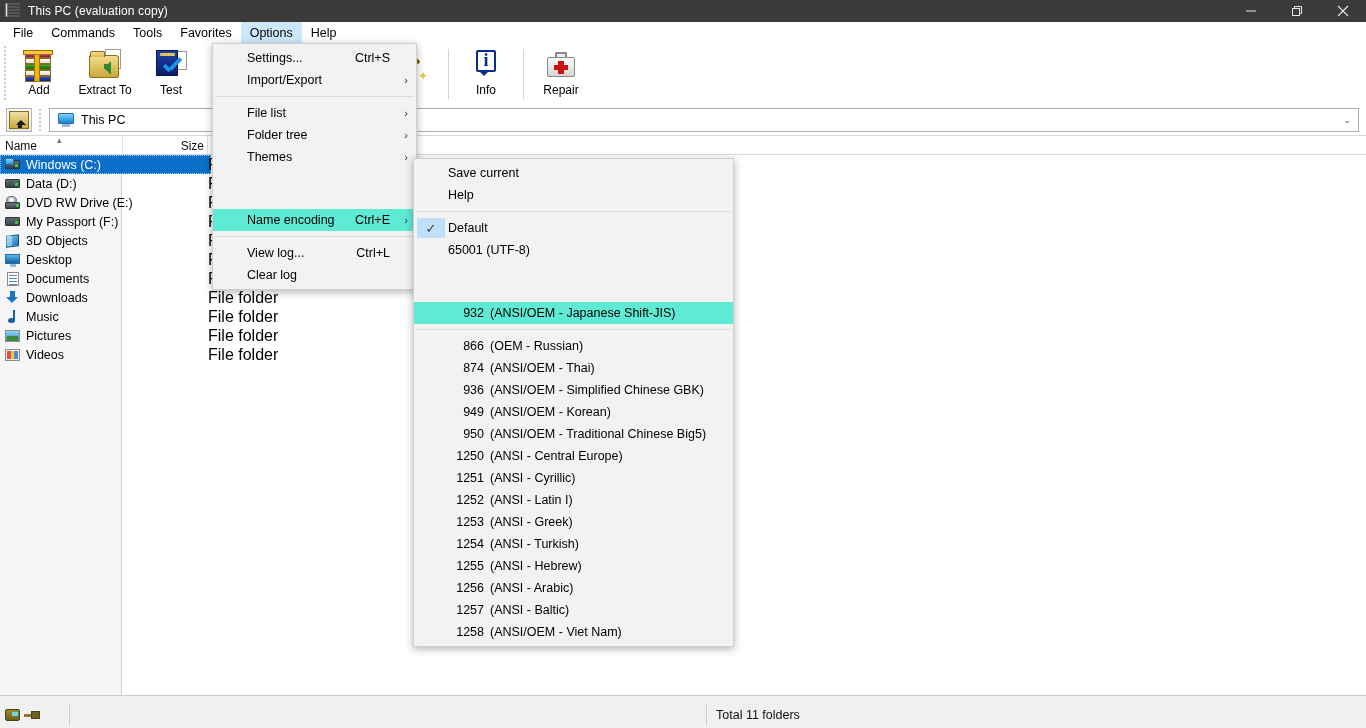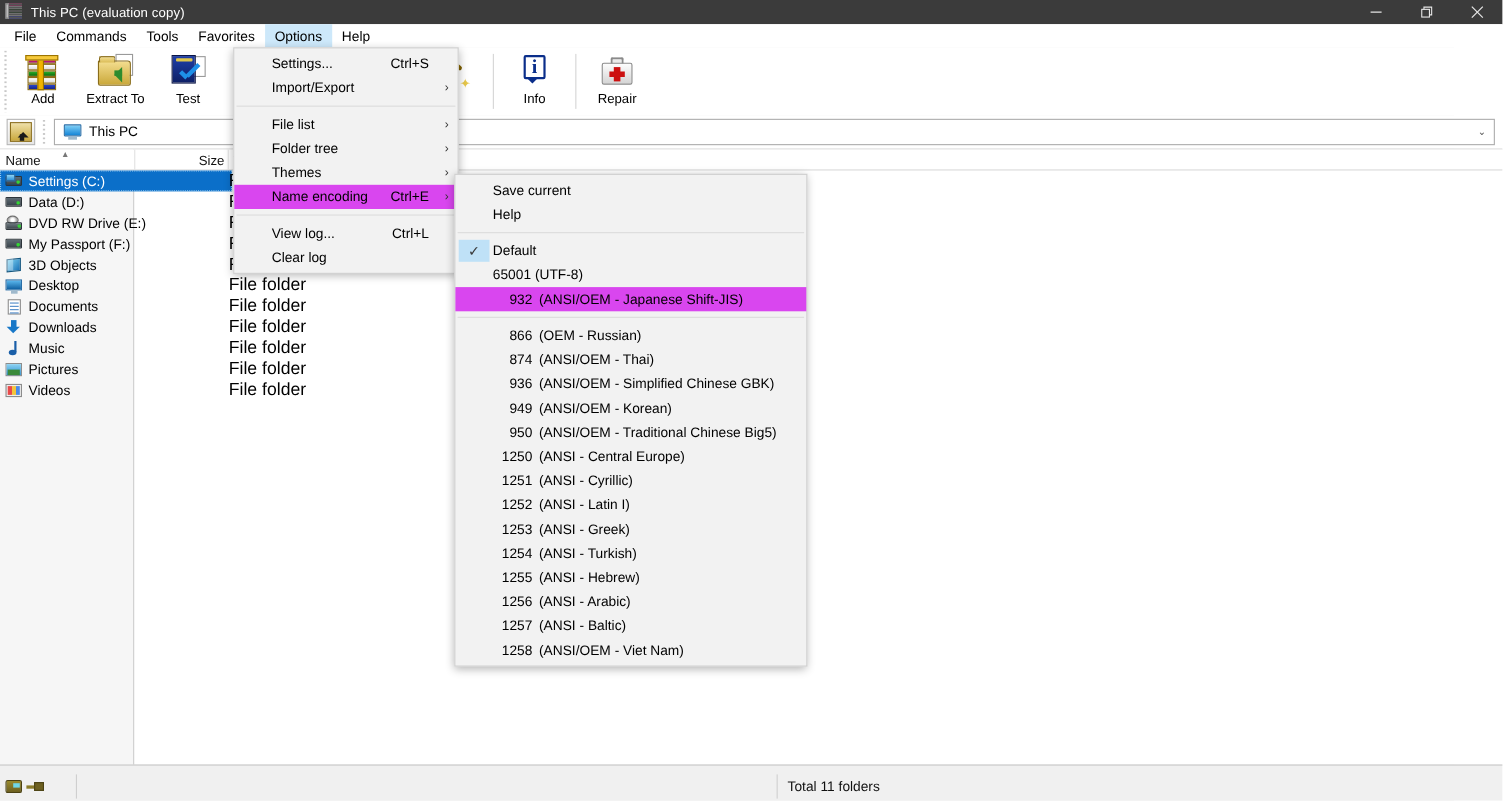--- a/index.html
+++ b/index.html
@@ -202,21 +202,21 @@
   .sb-i2 .st{ position:absolute; left:0px; top:5px; width:9px; height:3px; background:#8b7c2a;}
   .sb-text { flex:1; font-size:12.5px; color:#111; padding-left:12px; }
   .sb-right { width:660px; border-left:1px solid #cfcfcf; height:22px; display:flex; align-items:center; padding-left:9px; font-size:12.5px; color:#111; }
 
   
   .menu {
     position:absolute; background:#f2f2f2; border:1px solid #cfcfcf;
     box-shadow:0 2px 8px rgba(0,0,0,0.30); padding:3px 0; z-index:60;
   }
   .menu .row2 { height:22px; display:flex; align-items:center; position:relative; cursor:default; font-size:12.5px; color:#000; }
-  .menu .row2.hl { background:#d946ef; }
+  .menu .row2.hl { background:#5eead4;margin-top:41px; }
   .menu .lbl2 { padding-left:34px; }
   .menu .short { position:absolute; right:24px; font-size:12.5px; color:#000; }
   .menu .arrow { position:absolute; right:8px; font-size:11px; color:#333; line-height:1; }
   .menu .sepr { height:1px; margin:5px 2px 5px 2px; background:#dcdcdc; }
 
   
   #options-menu { left:212px; top:43px; width:205px; }
   #options-menu .short { right:26px; }
 
   
@@ -408,21 +408,21 @@
     <div class="rows">
 
       <div class="row sel">
         <div class="selbg"></div>
         <div class="nm">
           <span class="ri i-hdd">
               <span class="b"></span>
               <span class="w"></span>
               <span class="g"></span>
             </span>
-          <span>Settings (C:)</span>
+          <span>Windows (C:)</span>
         </div>
         <div class="tp">F</div>
       </div>
 
       <div class="row">
         <div class="nm">
           <span class="ri i-hdd">
               <span class="b"></span>
               <span class="g"></span>
             </span>

